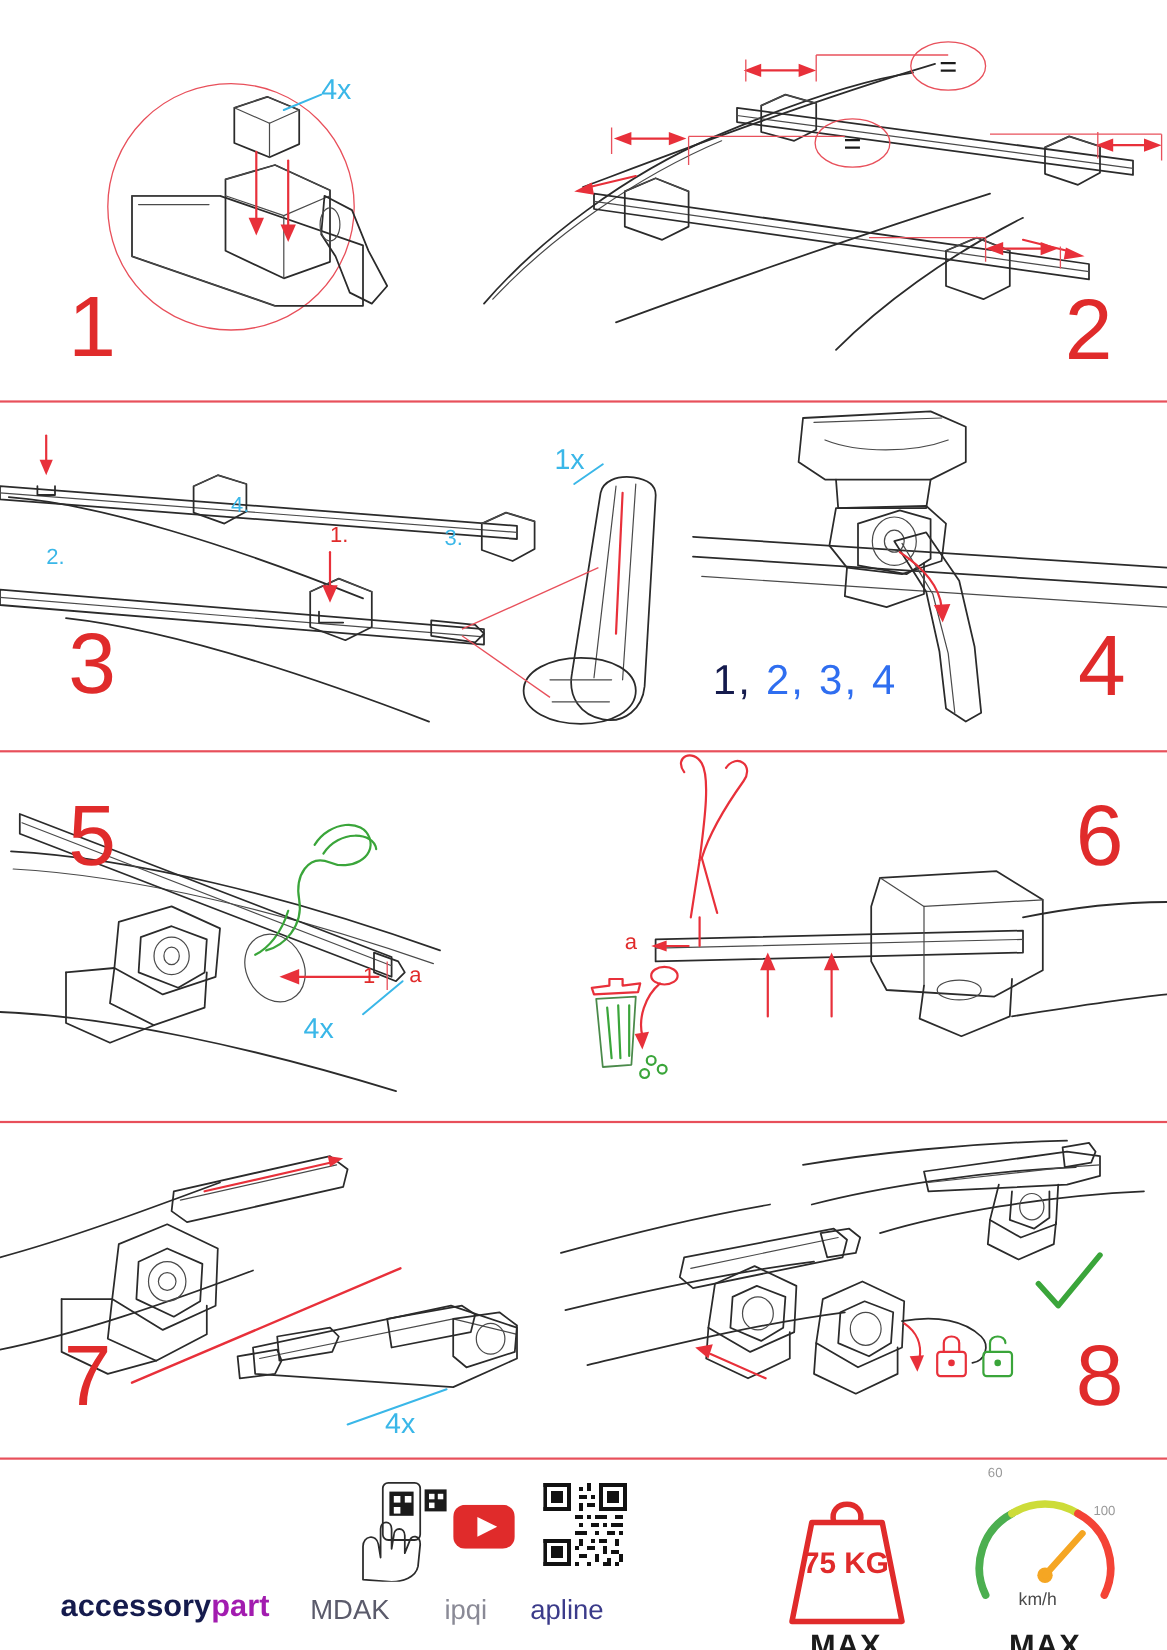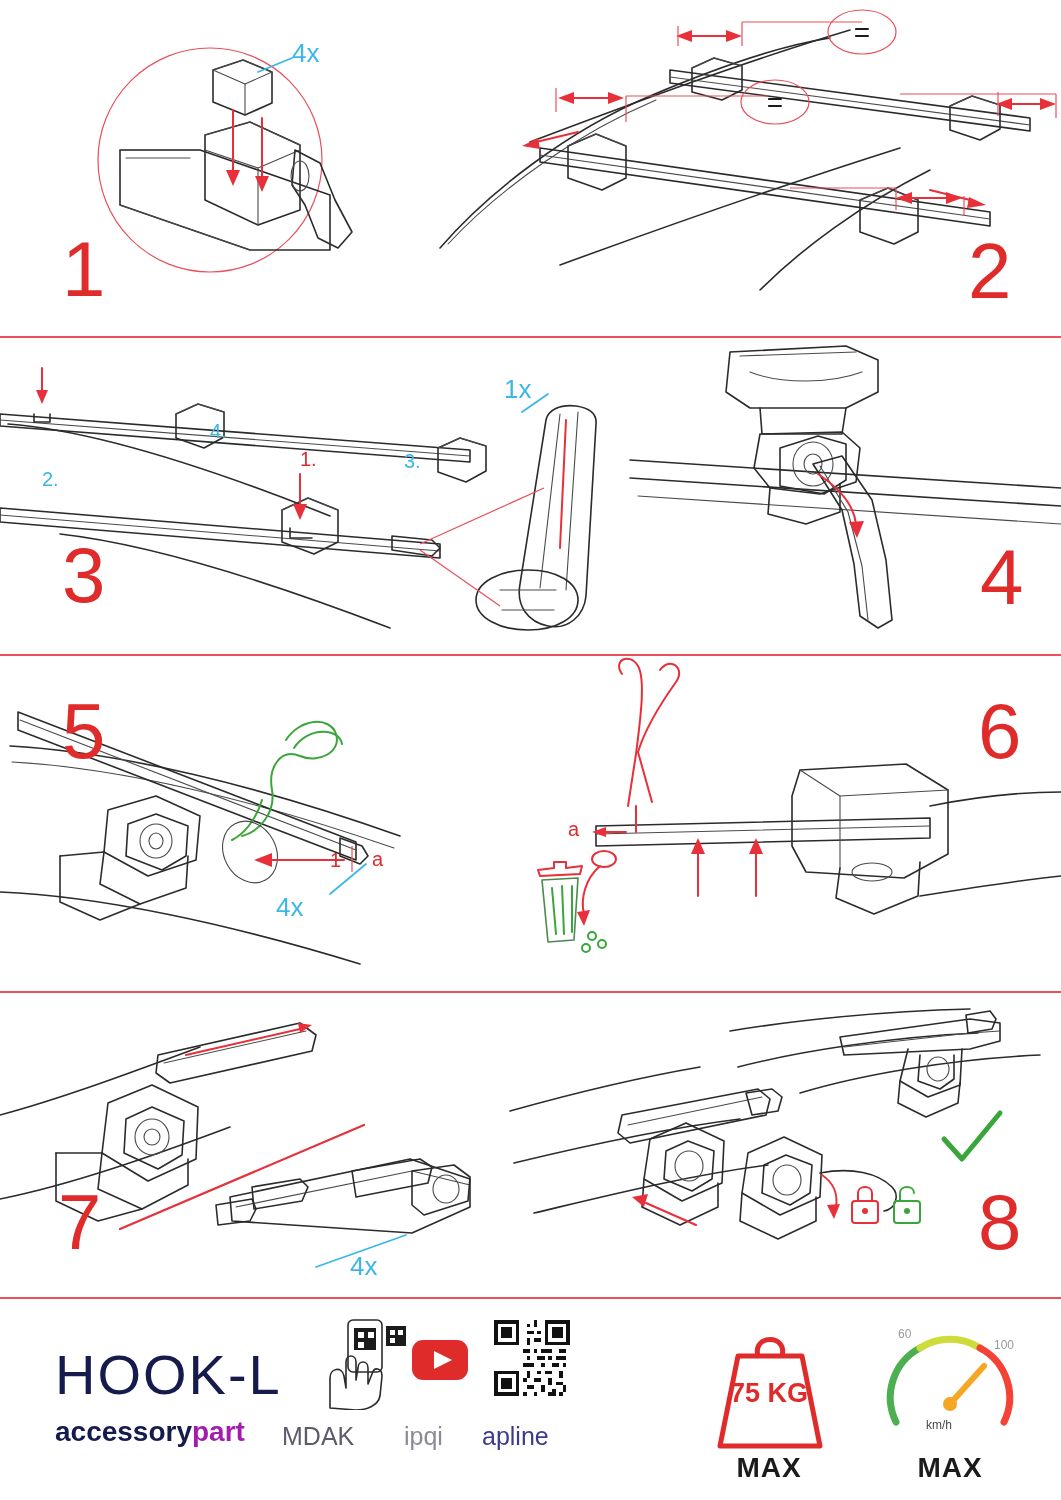--- a/index.html
+++ b/index.html
@@ -1,17 +1,17 @@
 <!DOCTYPE html>
 <html><head>
 <meta charset="utf-8">
 <style>
   html,body{margin:0;padding:0;background:#ffffff;}
   body{width:1061px;height:1500px;font-family:"Liberation Sans",sans-serif;color:#222;overflow:hidden;}
-  .sheet{position:relative;width:1061px;height:1248px;background:#fff;}
+  .sheet{position:relative;width:1061px;height:1248px;background:#fff;margin-top:28px;}
 
   
   .sep{position:absolute;left:0;width:1061px;height:2px;background:#e8505b;}
 
   .panel{position:absolute;overflow:hidden;}
 
   .stepnum{
     position:absolute;
     font-family:"Liberation Sans",sans-serif;
     font-weight:400;
@@ -49,21 +49,21 @@
     position:absolute;left:55px;top:42px;
     font-size:56px;letter-spacing:2px;color:#151b4d;font-weight:400;
     font-family:"Liberation Sans",sans-serif;
   }
   .brandsub{position:absolute;left:55px;top:116px;font-size:28px;color:#151b4d;font-weight:bold;}
   .brandsub .part{color:#a21caf;}
   .partner{position:absolute;top:122px;font-size:25px;color:#5b5b6b;}
   .kgbox{position:absolute;left:690px;top:28px;}
   .kgtext{position:absolute;left:714px;top:78px;width:110px;text-align:center;font-size:27px;font-weight:bold;color:#e02b2b;}
   .maxlabel{position:absolute;font-size:28px;font-weight:bold;color:#1b1b1b;letter-spacing:1px;}
-  .kmh{position:absolute;font-size:12px;color:#4a4a4a;}
+  .kmh{position:absolute;font-size:16px;color:#4a4a4a;}
   .gtick{position:absolute;font-size:12px;color:#9a9a9a;}
 </style>
 </head>
 <body>
 
 <div class="sheet">
 
   <div class="sep" style="top:336px"></div>
   <div class="sep" style="top:654px"></div>
   <div class="sep" style="top:991px"></div>
@@ -235,20 +235,26 @@
       <ellipse cx="203" cy="126" rx="20" ry="22" class="ln-t"></ellipse>
       <ellipse cx="203" cy="126" rx="9" ry="10" class="ln-t"></ellipse>
       <path class="ln" d="M160 150 L158 176 L196 186 L230 174 L230 146"></path>
 
       <path class="ln" d="M203 126 L232 172 L244 226 L250 278 L268 290 L282 282 L276 222 L262 162 L232 118 Z"></path>
       <path class="ln-t" d="M210 128 L238 174 L252 228 L258 282"></path>
 
       <path class="red" d="M208 136 C232 152 244 168 246 186"></path>
       <path class="redf" d="M247 200 l-8 -16 l15 -1 z"></path>
     </svg>
+    <div class="seq" style="left:38px;top:232px;">
+      <span class="s1">1,</span>
+      <span class="s2">2,</span>
+      <span class="s3">3,</span>
+      <span class="s4">4</span>
+    </div>
     <div class="stepnum" style="left:370px;top:200px;">4</div>
   </div>
 
   <div class="panel" style="left:0;top:656px;width:500px;height:335px;">
     <svg width="500" height="335" viewBox="0 0 500 335">
 
       <path class="ln" d="M10 90 C120 96 260 130 400 180"></path>
       <path class="ln" d="M0 236 C100 240 230 268 360 308"></path>
       <path class="ln-t" d="M12 106 C120 112 256 144 394 192"></path>
 
@@ -414,21 +420,20 @@
 
       <path class="green" d="M400 208 L400 200 C400 192 414 192 414 200"></path>
       <rect x="394" y="208" width="26" height="22" rx="3" class="green"></rect>
       <circle cx="407" cy="218" r="3" fill="#3aa53a"></circle>
     </svg>
     <div class="stepnum" style="left:478px;top:190px;">8</div>
   </div>
 
   <div class="footer">
 
-    <div class="brand">HOOK-L</div>
     <div class="brandsub">
       <span>accessory</span><span class="part">part</span>
     </div>
 
     <div class="partner" style="left:282px;">MDAK</div>
     <div class="partner" style="left:404px;color:#8a8a96;">ipqi</div>
     <div class="partner" style="left:482px;color:#3b3b8a;">apline</div>
 
     <svg style="position:absolute;left:322px;top:18px;" width="86" height="92" viewBox="0 0 86 92">
       <rect x="26" y="2" width="34" height="52" rx="5" class="ln"></rect>
@@ -511,18 +516,18 @@
     <div class="maxlabel" style="left:714px;top:152px;width:110px;text-align:center;">MAX</div>
 
     <svg style="position:absolute;left:880px;top:20px;" width="140" height="130" viewBox="0 0 140 130">
       <path d="M16 102 A56 56 0 0 1 40 28" fill="none" stroke="#4caf50" stroke-width="7" stroke-linecap="round"></path>
       <path d="M40 28 A56 56 0 0 1 100 28" fill="none" stroke="#cddc39" stroke-width="7" stroke-linecap="round"></path>
       <path d="M100 28 A56 56 0 0 1 124 102" fill="none" stroke="#f44336" stroke-width="7" stroke-linecap="round"></path>
       <circle cx="70" cy="84" r="7" fill="#f5a623"></circle>
       <path d="M70 84 L104 46" stroke="#f5a623" stroke-width="6" stroke-linecap="round"></path>
     </svg>
     <div class="kmh" style="left:926px;top:118px;">km/h</div>
-    <div class="gtick" style="left:898px;top:27px;">60</div>
+    <div class="gtick" style="left:898px;top:4px;">60</div>
     <div class="gtick" style="left:994px;top:38px;">100</div>
     <div class="maxlabel" style="left:880px;top:152px;width:140px;text-align:center;">MAX</div>
   </div>
 
 </div>
 
 </body></html>

